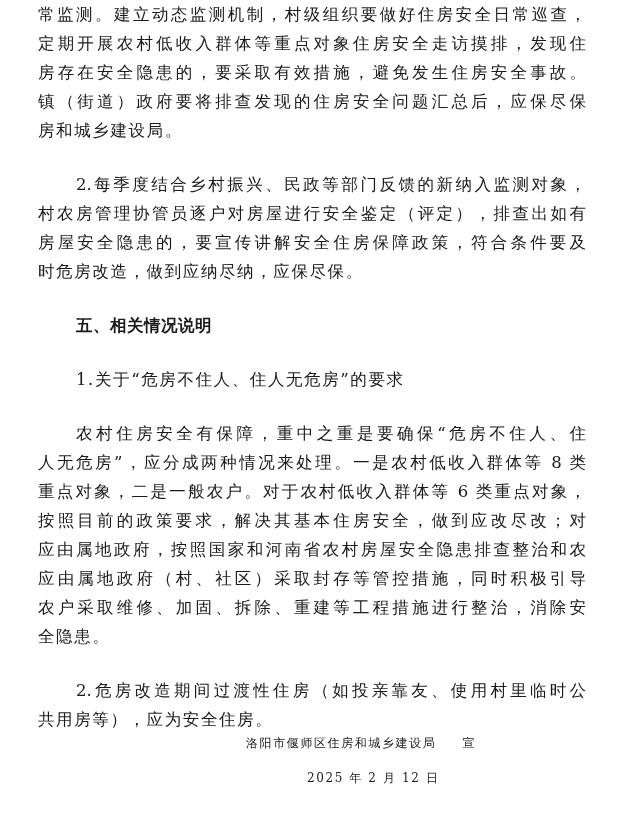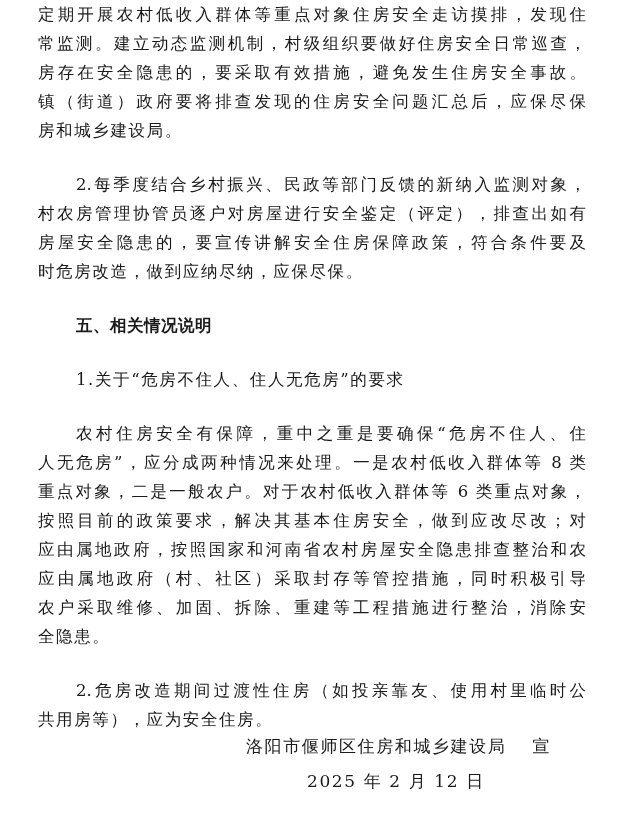--- a/index.html
+++ b/index.html
@@ -9,29 +9,29 @@
     color: #1a1a1a;
   }
   .page { position: absolute; left: 38px; top: 0; width: 548px; }
   .line {
     height: 29px; line-height: 29px; font-size: 16.5px;
     letter-spacing: 1.6px; white-space: nowrap; overflow: visible;
   }
   .indent { padding-left: 38px; margin-top: 25px; }
   .heading { font-family: "DejaVu Sans", "Liberation Sans", sans-serif; font-weight: bold; letter-spacing: 0.5px; }
   .justify { text-align: justify; text-align-last: justify; letter-spacing: 0; }
-  .sig { position: absolute; font-size: 17px; letter-spacing: 1.6px; white-space: nowrap; }
+  .sig { position: absolute; font-size: 12px; letter-spacing: 1.6px; white-space: nowrap; }
 </style>
 </head>
 <body>
 
 <div class="page">
 
+  <div class="line justify">常监测。建立动态监测机制，村级组织要做好住房安全日常巡查，</div>
   <div class="line justify">定期开展农村低收入群体等重点对象住房安全走访摸排，发现住</div>
-  <div class="line justify">常监测。建立动态监测机制，村级组织要做好住房安全日常巡查，</div>
   <div class="line justify">房存在安全隐患的，要采取有效措施，避免发生住房安全事故。</div>
   <div class="line justify">镇（街道）政府要将排查发现的住房安全问题汇总后，应保尽保</div>
   <div class="line">房和城乡建设局。</div>
 
   <div class="line indent justify">2.每季度结合乡村振兴、民政等部门反馈的新纳入监测对象，</div>
   <div class="line justify">村农房管理协管员逐户对房屋进行安全鉴定（评定），排查出如有</div>
   <div class="line justify">房屋安全隐患的，要宣传讲解安全住房保障政策，符合条件要及</div>
   <div class="line">时危房改造，做到应纳尽纳，应保尽保。</div>
 
   <div class="line indent heading">五、相关情况说明</div>

